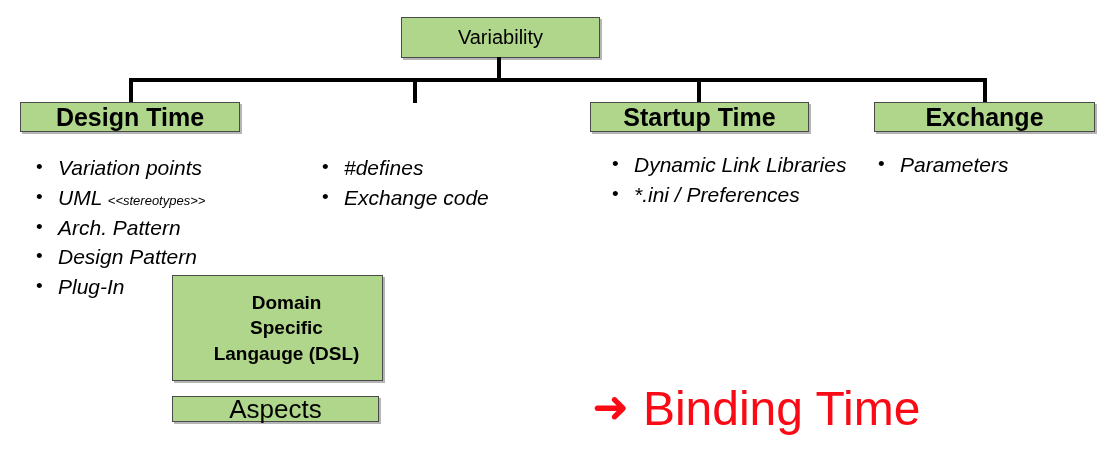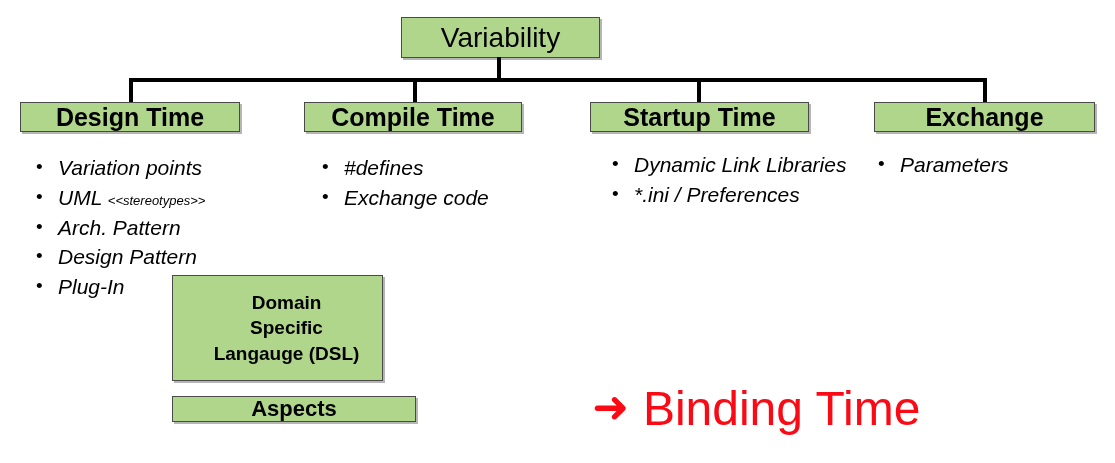--- a/index.html
+++ b/index.html
@@ -24,21 +24,21 @@
     box-shadow: 2px 2px 0 rgba(120,120,120,0.55);
     box-sizing: border-box;
     display: flex;
     align-items: center;
     justify-content: center;
     text-align: center;
     color: #000000;
   }
   .root-box {
     left: 401px; top: 17px; width: 199px; height: 41px;
-    font-size: 28px;
+    font-size: 20px;
     font-weight: normal;
   }
   .lvl2-box {
     top: 102px; height: 30px;
     font-size: 25px;
     font-weight: bold;
   }
   .b-design  { left: 20px;  width: 220px; }
   .b-compile { left: 304px; width: 218px; }
   .b-startup { left: 590px; width: 219px; }
@@ -46,23 +46,23 @@
 
   .dsl-box {
     left: 172px; top: 275px; width: 211px; height: 106px;
     font-size: 19px;
     font-weight: bold;
     line-height: 1.35;
     flex-direction: column;
     padding-left: 18px;
   }
   .aspects-box {
-    left: 172px; top: 396px; width: 244px; height: 26px;
-    font-size: 22px;
-    font-weight: bold;
+    left: 172px; top: 396px; width: 207px; height: 26px;
+    font-size: 26px;
+    font-weight: normal;
   }
 
   
   .line {
     position: absolute;
     background: #000000;
   }
   .stem-root { left: 497px; top: 57px;  width: 4px;  height: 24px; }
   .hbar      { left: 129px; top: 78px;  width: 858px; height: 4px; }
   .drop      { top: 78px; width: 4px; height: 25px; }
@@ -138,23 +138,20 @@
   <div class="line stem-root"></div>
   <div class="line hbar"></div>
   <div class="line drop d1"></div>
   <div class="line drop d2"></div>
   <div class="line drop d3"></div>
   <div class="line drop d4"></div>
 
   <div class="gbox lvl2-box b-design">
     <span>Design Time</span>
   </div>
-  <div class="gbox lvl2-box b-compile">
-    <span>Compile Time</span>
-  </div>
   <div class="gbox lvl2-box b-startup">
     <span>Startup Time</span>
   </div>
   <div class="gbox lvl2-box b-runtime">
     <span>Exchange</span>
   </div>
 
   <div class="blist list-design">
     <div class="brow">
       <span class="bullet">•</span>

